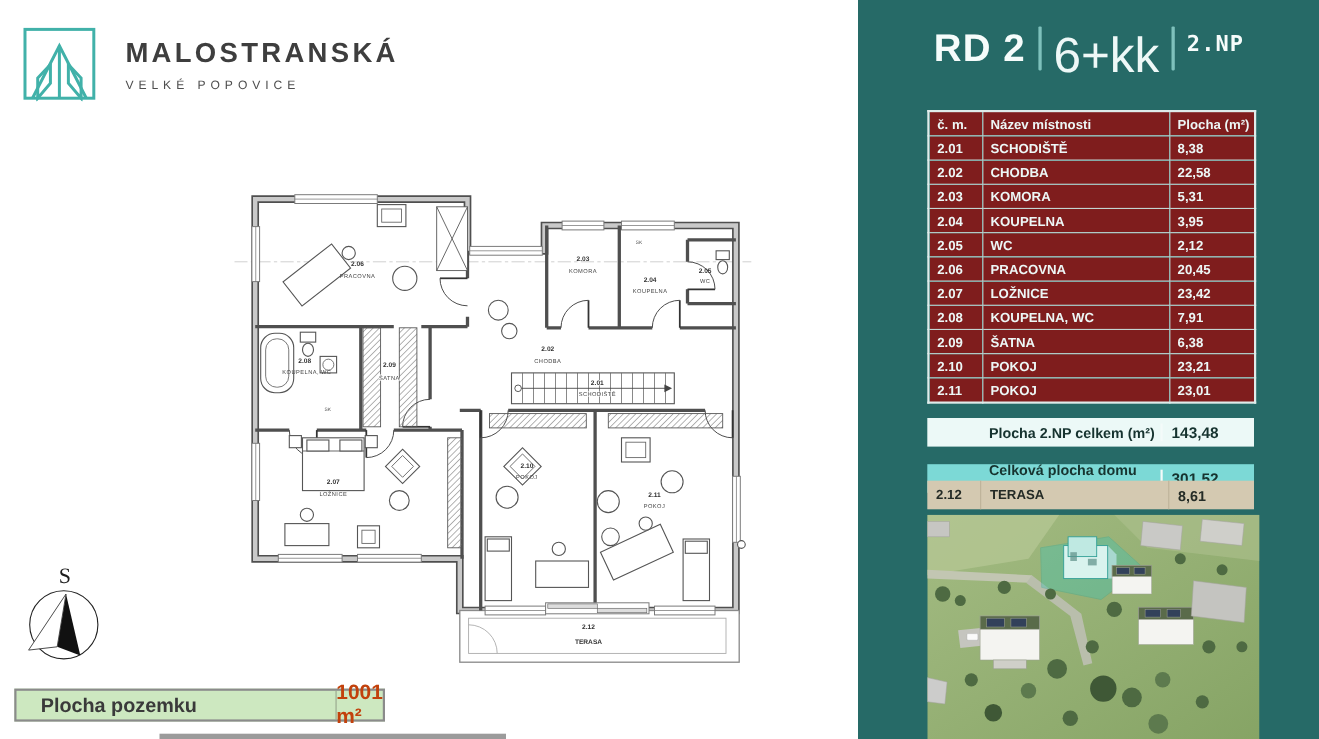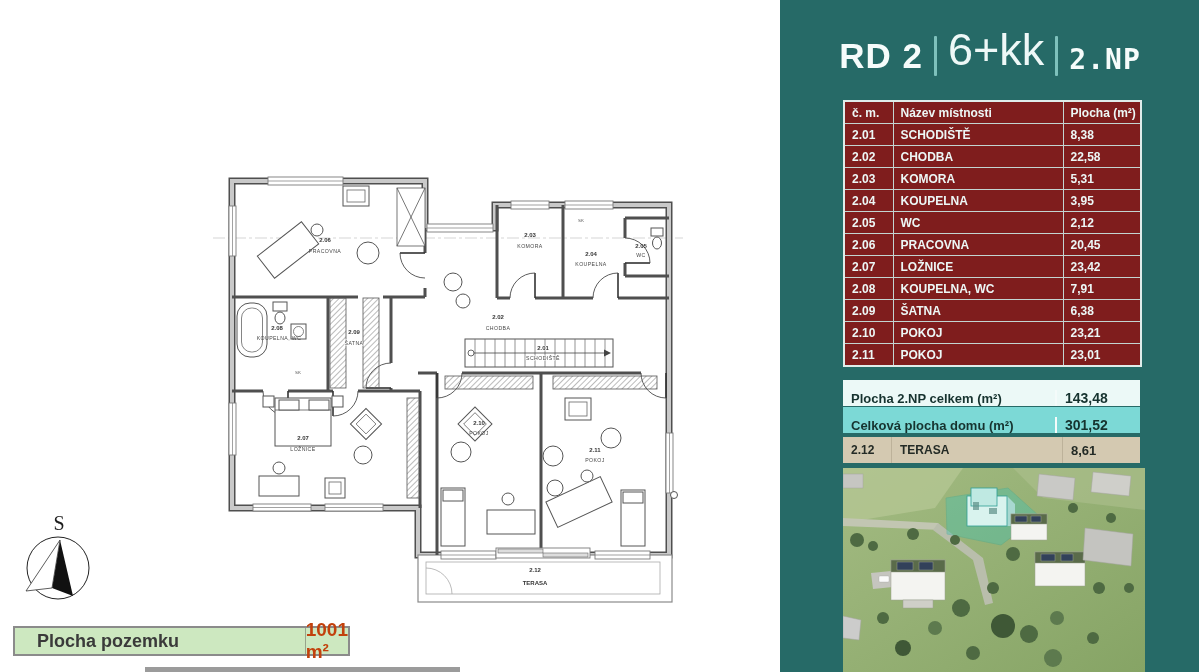--- a/index.html
+++ b/index.html
@@ -34,36 +34,36 @@
             border:2px solid #8b8b8b;background:#cde8c0;display:flex;}
   .plot-label{width:296px;display:flex;align-items:center;padding-left:22px;font-size:18px;
               font-weight:700;color:#3a3a3a;border-right:1px solid #97a58b;box-sizing:border-box;}
   .plot-value{flex:1;display:flex;align-items:center;justify-content:center;font-size:19px;
               font-weight:700;color:#c2410c;}
   .edge-strip{position:absolute;left:145px;top:667px;width:315px;height:5px;background:#9b9b9b;}
 
   
   .panel{position:absolute;left:780px;top:0;width:419px;height:672px;background:#266a67;}
   .panel-title{position:absolute;left:55px;top:24px;width:310px;height:52px;display:flex;
-               align-items:flex-end;justify-content:center;color:#f6fcfb;}
+               align-items:flex-start;justify-content:center;color:#f6fcfb;}
   .t-house{font-size:35px;font-weight:700;letter-spacing:1px;}
   .t-sep{width:3px;height:40px;background:#7ec1bc;margin:0 11px;border-radius:1px;}
   .t-disp{font-size:45px;font-weight:400;color:#eef8f7;}
-  .t-floor{font-family:"DejaVu Sans Mono",monospace;font-size:28px;font-weight:700;
+  .t-floor{font-family:"DejaVu Sans Mono",monospace;font-size:20px;font-weight:700;
            letter-spacing:1px;padding-top:3px;}
 
   table.rooms{position:absolute;left:63px;top:100px;width:297px;border-collapse:collapse;
               table-layout:fixed;border:2px solid #dfecea;}
   table.rooms th,table.rooms td{border:1px solid #c3d4d1;background:#7f1d1d;color:#edf7f6;
               font-size:12px;font-weight:700;text-align:left;padding:2px 0 2px 7px;height:17px;
               white-space:nowrap;overflow:hidden;}
 
   .summary{position:absolute;left:63px;top:380px;width:297px;}
-  .sum-row{display:flex;height:26px;align-items:flex-end;margin-bottom:1px;font-weight:700;
-           font-size:13px;color:#16332f;}
+  .sum-row{display:flex;height:26px;align-items:center;margin-bottom:16px;font-weight:700;
+           font-size:13px;color:#16332f;padding-left:48px;}
   .sum-light{background:#ecf9f7;}
   .sum-cyan{background:#7cd9d6;}
   .sum-label{flex:1;display:flex;align-items:center;padding-left:8px;}
   .sum-value{width:75px;border-left:2px solid #f4fbfa;display:flex;align-items:center;
              padding-left:8px;font-size:14px;}
 
   .terrace{position:absolute;left:63px;top:437px;width:297px;height:26px;display:flex;
            background:#d4c9b1;color:#242b26;font-weight:700;font-size:12px;}
   .t-no{width:49px;display:flex;align-items:center;padding-left:8px;
         border-right:1px solid #bdb29a;box-sizing:border-box;}
@@ -71,20 +71,35 @@
   .t-area{width:78px;border-left:1px solid #bdb29a;display:flex;align-items:center;
           padding-left:8px;font-size:13px;box-sizing:border-box;}
 
   .aerial{position:absolute;left:63px;top:468px;width:302px;height:204px;}
 </style>
 </head>
 <body>
 
 <div class="page">
 
+  <header class="brand">
+    <svg width="68" height="68" viewBox="0 0 100 100">
+      <g fill="none" stroke="#41b1a9" stroke-width="4">
+        <rect x="4" y="4" width="92" height="92"></rect>
+        <path d="M14 96 L50 26 L86 96"></path>
+        <path d="M50 26 V96"></path>
+        <path d="M21 96 V69 L38 51 V76 Z"></path>
+        <path d="M79 96 V69 L62 51 V76 Z"></path>
+      </g>
+    </svg>
+    <div class="brand-text">
+      <div class="brand-name">MALOSTRANSKÁ</div>
+      <div class="brand-location">VELKÉ POPOVICE</div>
+    </div>
+  </header>
 
   <svg class="floorplan" viewBox="0 0 475 470">
     <defs>
       <pattern id="hatch" width="4" height="4" patternUnits="userSpaceOnUse" patternTransform="rotate(45)">
         <line x1="0" y1="0" x2="0" y2="4" stroke="#777" stroke-width="1"></line>
       </pattern>
     </defs>
 
     <path d="M19 23 H212 V70 H282 V47 H456 V397 H205 V350 H19 Z" fill="#ffffff"></path>
 

